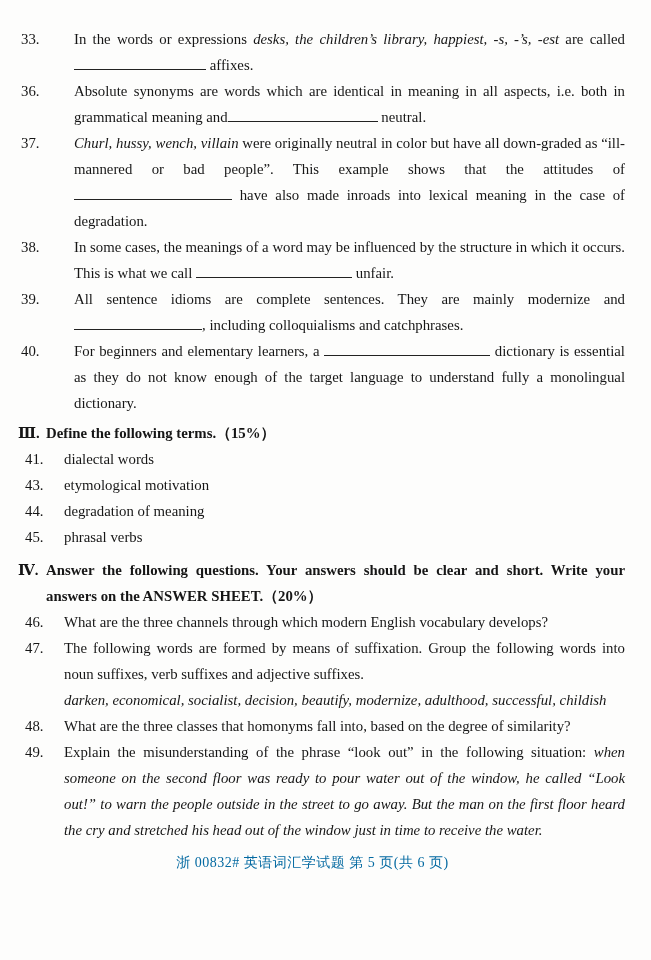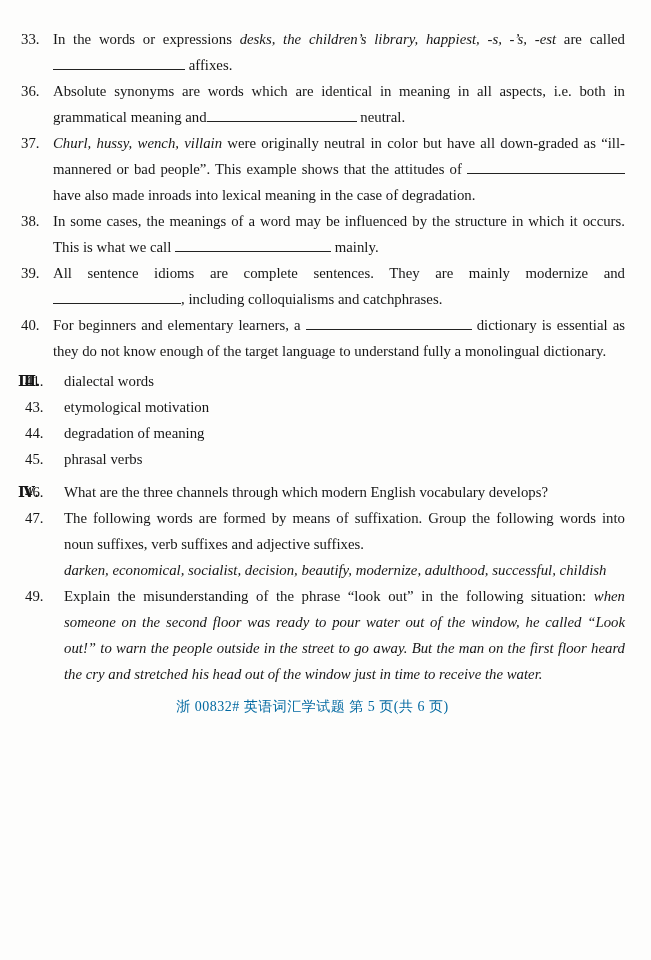--- a/index.html
+++ b/index.html
@@ -19,21 +19,21 @@
     box-sizing: border-box;
     padding: 26px 26px 0 0;
   }
   .doc {
     font-size: 14.8px;
     line-height: 26px;
   }
   
   .q {
     position: relative;
-    padding-left: 53px;
+    padding-left: 74px;
     text-align: justify;
   }
   .q .num {
     position: absolute;
     left: 21px;
     top: 0;
   }
   
   .q.tight { padding-left: 64px; }
   .q.tight .num { left: 25px; }
@@ -68,27 +68,28 @@
   }
 </style>
 </head>
 <body>
 
 <div class="page">
   <div class="doc">
       <div class="q"><span class="num">33.</span><span>In the words or expressions </span><em>desks, the children’s library, happiest, -s, -’s, -est</em><span> are called </span><span class="blank" style="width: 132px;"></span><span> affixes.</span></div>
       <div class="q"><span class="num">36.</span><span>Absolute synonyms are words which are identical in meaning in all aspects, i.e. both in grammatical meaning and</span><span class="blank" style="width: 150px;"></span><span> neutral.</span></div>
       <div class="q"><span class="num">37.</span><em>Churl, hussy, wench, villain</em><span> were originally neutral in color but have all down-graded as “ill-mannered or bad people”. This example shows that the attitudes of </span><span class="blank" style="width: 158px;"></span><span> have also made inroads into lexical meaning in the case of degradation.</span></div>
-      <div class="q"><span class="num">38.</span><span>In some cases, the meanings of a word may be influenced by the structure in which it occurs. This is what we call </span><span class="blank" style="width: 156px;"></span><span> mainly.</span></div>
+      <div class="q"><span class="num">38.</span><span>In some cases, the meanings of a word may be influenced by the structure in which it occurs. This is what we call </span><span class="blank" style="width: 156px;"></span><span> unfair.</span></div>
       <div class="q"><span class="num">39.</span><span>All sentence idioms are complete sentences. They are mainly modernize and </span><span class="blank" style="width: 128px;"></span><span>, including colloquialisms and catchphrases.</span></div>
       <div class="q"><span class="num">40.</span><span>For beginners and elementary learners, a </span><span class="blank" style="width: 166px;"></span><span> dictionary is essential as they do not know enough of the target language to understand fully a monolingual dictionary.</span></div>
-      <div class="h sp2"><span class="num">Ⅲ.</span></div>
+      <div class="h sp2"><span class="num">Ⅲ.</span><span>Define the following terms.（15%）</span></div>
       <div class="q tight"><span class="num">41.</span><span>dialectal words</span></div>
       <div class="q tight"><span class="num">43.</span><span>etymological motivation</span></div>
       <div class="q tight"><span class="num">44.</span><span>degradation of meaning</span></div>
       <div class="q tight"><span class="num">45.</span><span>phrasal verbs</span></div>
-      <div class="h sp"><span class="num">Ⅳ.</span></div>
+      <div class="h sp"><span class="num">Ⅳ.</span><span>Answer the following questions. Your answers should be clear and short. Write your answers on the ANSWER SHEET.（20%）</span></div>
       <div class="q tight"><span class="num">46.</span><span>What are the three channels through which modern English vocabulary develops?</span></div>
       <div class="q tight"><span class="num">47.</span><span>The following words are formed by means of suffixation. Group the following words into noun suffixes, verb suffixes and adjective suffixes.</span><br><em>darken, economical, socialist, decision, beautify, modernize, adulthood, successful, childish</em></div>
+      <div class="q tight"><span class="num">48.</span><span>What are the three classes that homonyms fall into, based on the degree of similarity?</span></div>
       <div class="q tight"><span class="num">49.</span><span>Explain the misunderstanding of the phrase “look out” in the following situation: </span><em>when someone on the second floor was ready to pour water out of the window, he called “Look out!” to warn the people outside in the street to go away. But the man on the first floor heard the cry and stretched his head out of the window just in time to receive the water.</em></div>
     </div>
   <div class="footer">浙 00832# 英语词汇学试题 第 5 页(共 6 页)</div>
 </div>
 
 </body></html>

